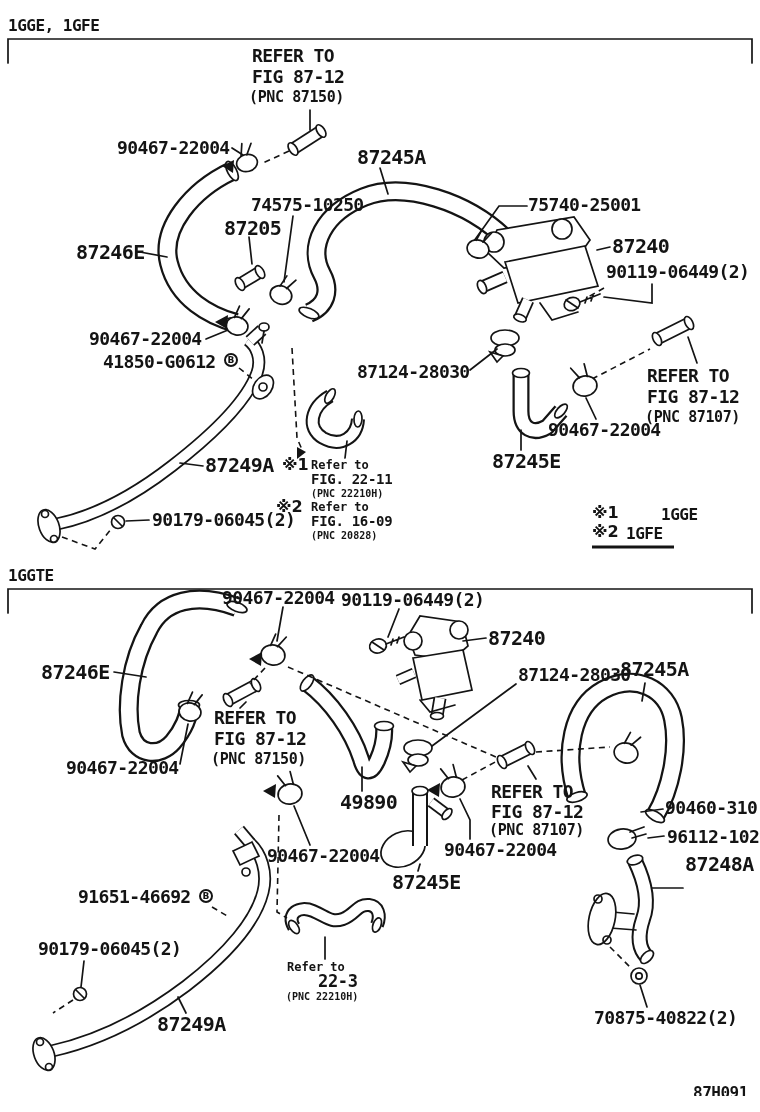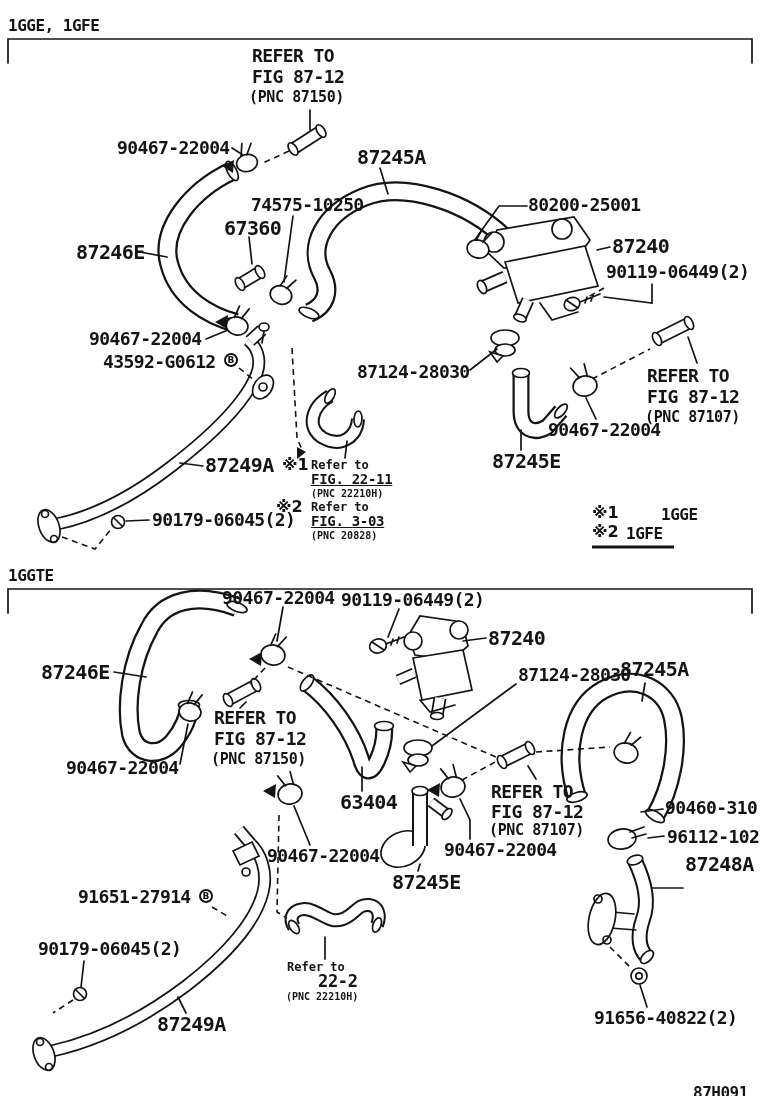--- a/index.html
+++ b/index.html
@@ -5,21 +5,21 @@
   html,body{margin:0;padding:0;background:#fff;}
   .stage{position:relative;width:760px;height:1096px;background:#ffffff;overflow:hidden;
          font-family:"DejaVu Sans Mono",monospace;color:#141414;}
   svg{position:absolute;left:0;top:0;}
   .L{position:absolute;white-space:nowrap;color:#141414;}
   .f16{font:bold 16px/1.05 "DejaVu Sans Mono",monospace;letter-spacing:-0.5px;}
   .f18{font:bold 18px/1.05 "DejaVu Sans Mono",monospace;letter-spacing:-0.6px;}
   .f20{font:bold 20px/1.05 "DejaVu Sans Mono",monospace;letter-spacing:-0.6px;text-align:right;}
   .f15{font:bold 15px/1.05 "DejaVu Sans Mono",monospace;letter-spacing:-0.4px;}
   .f12n{font:bold 12px/1.05 "DejaVu Sans Mono",monospace;}
-  .f14n{font:bold 14px/1.05 "DejaVu Sans Mono",monospace;letter-spacing:-0.3px;text-decoration:underline;}
+  .f14n{font:bold 14px/1.05 "DejaVu Sans Mono",monospace;letter-spacing:-0.3px;}
   .f17x{font:bold 17px/1.05 "DejaVu Sans Mono",monospace;letter-spacing:-0.3px;}
   .f10n{font:bold 10px/1.05 "DejaVu Sans Mono",monospace;}
   .mk{font:bold 16px/1 "DejaVu Sans",sans-serif;}
   .cb{position:absolute;width:14px;height:14px;border:2px solid #141414;border-radius:50%;
       display:flex;align-items:center;justify-content:center;
       font:bold 9px/1 "DejaVu Sans",sans-serif;color:#141414;background:#fff;box-sizing:border-box;}
   
   .ln{fill:none;stroke:#141414;stroke-width:1.7;stroke-linecap:round;}
   .dash{fill:none;stroke:#141414;stroke-width:1.6;stroke-dasharray:6 4.5;stroke-linecap:butt;}
   .tO{fill:none;stroke:#141414;stroke-linecap:butt;stroke-linejoin:round;}
@@ -370,45 +370,45 @@
 
   <div class="L f16" style="left:8px;top:18px">1GGE, 1GFE</div>
 
   <div class="L f18" style="left:252px;top:47px">REFER TO</div>
   <div class="L f18" style="left:252px;top:68px">FIG 87-12</div>
   <div class="L f15" style="left:249px;top:90px">(PNC 87150)</div>
 
   <div class="L f18" style="left:117px;top:139px">90467-22004</div>
   <div class="L f20" style="left:357px;top:147px">87245A</div>
   <div class="L f18" style="left:251px;top:196px">74575-10250</div>
-  <div class="L f20" style="left:224px;top:218px">67360</div>
-  <div class="L f18" style="left:528px;top:196px">80200-25001</div>
+  <div class="L f20" style="left:224px;top:218px">87205</div>
+  <div class="L f18" style="left:528px;top:196px">75740-25001</div>
   <div class="L f20" style="left:612px;top:236px">87240</div>
   <div class="L f18" style="left:606px;top:263px">90119-06449(2)</div>
   <div class="L f20" style="left:76px;top:242px">87246E</div>
   <div class="L f18" style="left:89px;top:330px">90467-22004</div>
-  <div class="L f18" style="left:103px;top:353px">43592-G0612</div>
+  <div class="L f18" style="left:103px;top:353px">41850-G0612</div>
   <div class="cb" style="left:224px;top:353px">B</div>
   <div class="L f18" style="left:357px;top:363px">87124-28030</div>
 
   <div class="L f18" style="left:647px;top:367px">REFER TO</div>
   <div class="L f18" style="left:647px;top:388px">FIG 87-12</div>
   <div class="L f15" style="left:645px;top:410px">(PNC 87107)</div>
 
   <div class="L f18" style="left:548px;top:421px">90467-22004</div>
   <div class="L f20" style="left:492px;top:451px">87245E</div>
 
   <div class="L f20" style="left:205px;top:455px">87249A</div>
   <div class="L mk" style="left:282px;top:457px">※1</div>
   <div class="L f12n" style="left:311px;top:459px">Refer to</div>
   <div class="L f14n" style="left:311px;top:472px">FIG. 22-11</div>
   <div class="L f10n" style="left:311px;top:489px">(PNC 22210H)</div>
   <div class="L mk" style="left:276px;top:499px">※2</div>
   <div class="L f12n" style="left:311px;top:501px">Refer to</div>
-  <div class="L f14n" style="left:311px;top:514px">FIG. 3-03</div>
+  <div class="L f14n" style="left:311px;top:514px">FIG. 16-09</div>
   <div class="L f10n" style="left:311px;top:531px">(PNC 20828)</div>
 
   <div class="L f18" style="left:152px;top:511px">90179-06045(2)</div>
 
   <div class="L mk" style="left:592px;top:505px">※1</div>
   <div class="L f16" style="left:661px;top:507px">1GGE</div>
   <div class="L mk" style="left:592px;top:524px">※2</div>
   <div class="L f16" style="left:626px;top:526px">1GFE</div>
 
   <div class="L f16" style="left:8px;top:568px">1GGTE</div>
@@ -418,38 +418,38 @@
   <div class="L f20" style="left:488px;top:628px">87240</div>
   <div class="L f20" style="left:41px;top:662px">87246E</div>
   <div class="L f18" style="left:518px;top:666px">87124-28030</div>
   <div class="L f20" style="left:620px;top:659px">87245A</div>
 
   <div class="L f18" style="left:214px;top:709px">REFER TO</div>
   <div class="L f18" style="left:214px;top:730px">FIG 87-12</div>
   <div class="L f15" style="left:211px;top:752px">(PNC 87150)</div>
 
   <div class="L f18" style="left:66px;top:759px">90467-22004</div>
-  <div class="L f20" style="left:340px;top:792px">63404</div>
+  <div class="L f20" style="left:340px;top:792px">49890</div>
 
   <div class="L f18" style="left:491px;top:783px">REFER TO</div>
   <div class="L f18" style="left:491px;top:803px">FIG 87-12</div>
   <div class="L f15" style="left:489px;top:823px">(PNC 87107)</div>
 
   <div class="L f18" style="left:665px;top:799px">90460-310</div>
   <div class="L f18" style="left:667px;top:828px">96112-102</div>
   <div class="L f18" style="left:267px;top:847px">90467-22004</div>
   <div class="L f18" style="left:444px;top:841px">90467-22004</div>
   <div class="L f20" style="left:392px;top:872px">87245E</div>
   <div class="L f20" style="left:685px;top:854px">87248A</div>
 
-  <div class="L f18" style="left:78px;top:888px">91651-27914</div>
+  <div class="L f18" style="left:78px;top:888px">91651-46692</div>
   <div class="cb" style="left:199px;top:889px">B</div>
   <div class="L f18" style="left:38px;top:940px">90179-06045(2)</div>
 
   <div class="L f12n" style="left:287px;top:961px">Refer to</div>
-  <div class="L f17x" style="left:318px;top:973px">22-2</div>
+  <div class="L f17x" style="left:318px;top:973px">22-3</div>
   <div class="L f10n" style="left:286px;top:992px">(PNC 22210H)</div>
 
   <div class="L f20" style="left:157px;top:1014px">87249A</div>
-  <div class="L f18" style="left:594px;top:1009px">91656-40822(2)</div>
+  <div class="L f18" style="left:594px;top:1009px">70875-40822(2)</div>
 
   <div class="L f16" style="left:693px;top:1085px">87H091</div>
 </div>
 
 </body></html>

